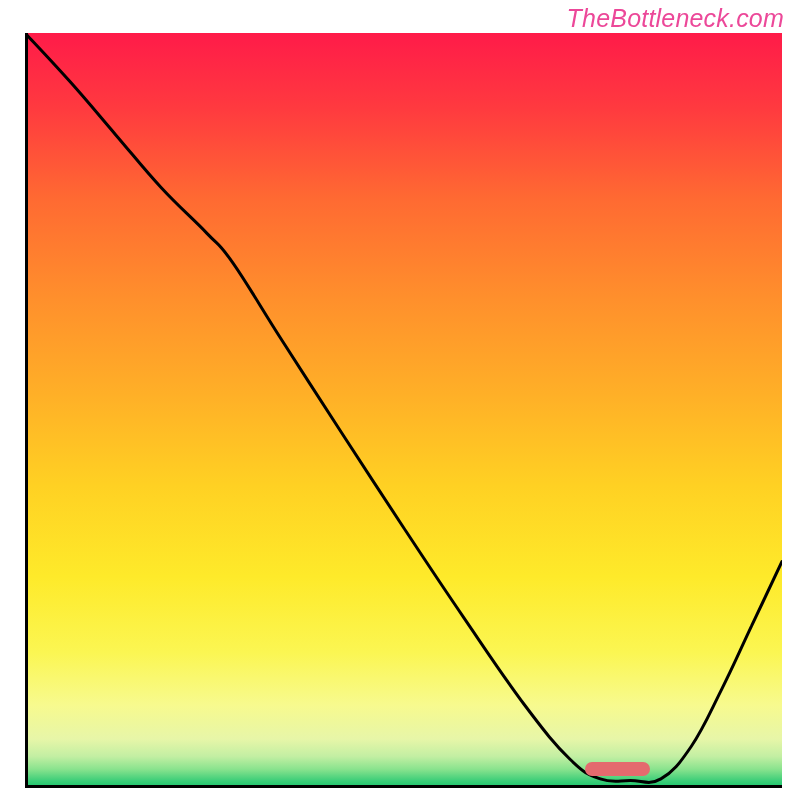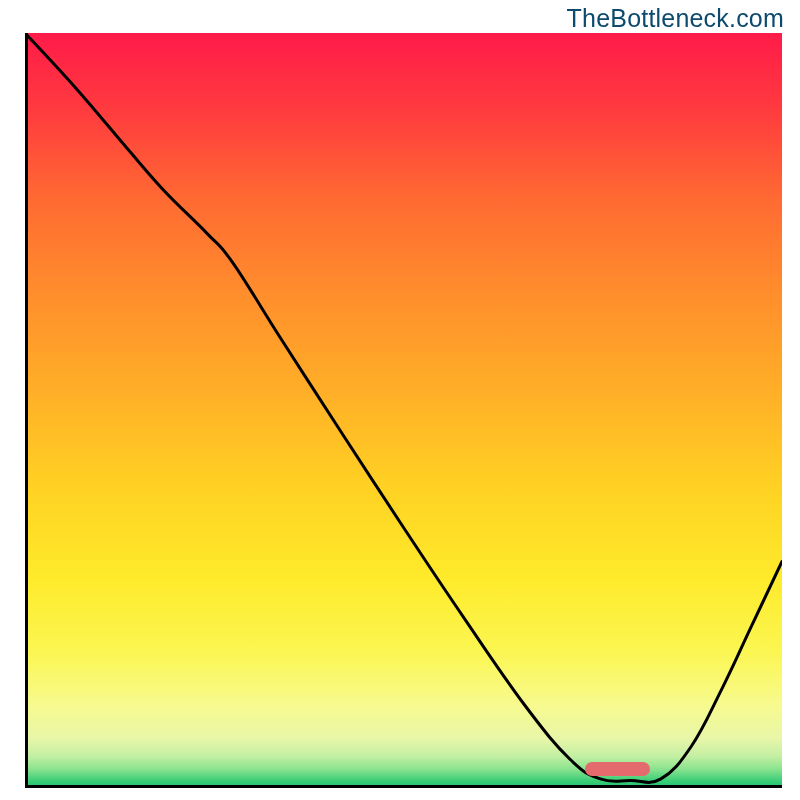--- a/index.html
+++ b/index.html
@@ -13,25 +13,26 @@
   }
   .wrap {
     position: relative;
     width: 800px;
     height: 800px;
   }
   .watermark {
     position: absolute;
     top: 4px;
     right: 16px;
-    color: #0c4a6e;
+    color: #ec4899;
     font-size: 25px;
     letter-spacing: 0.2px;
     font-weight: 400;
     z-index: 5;
+    font-style: italic;
   }
   .plot {
     position: absolute;
     left: 25px;
     top: 33px;
     width: 757px;
     height: 755px;
   }
   .curve {
     position: absolute;

